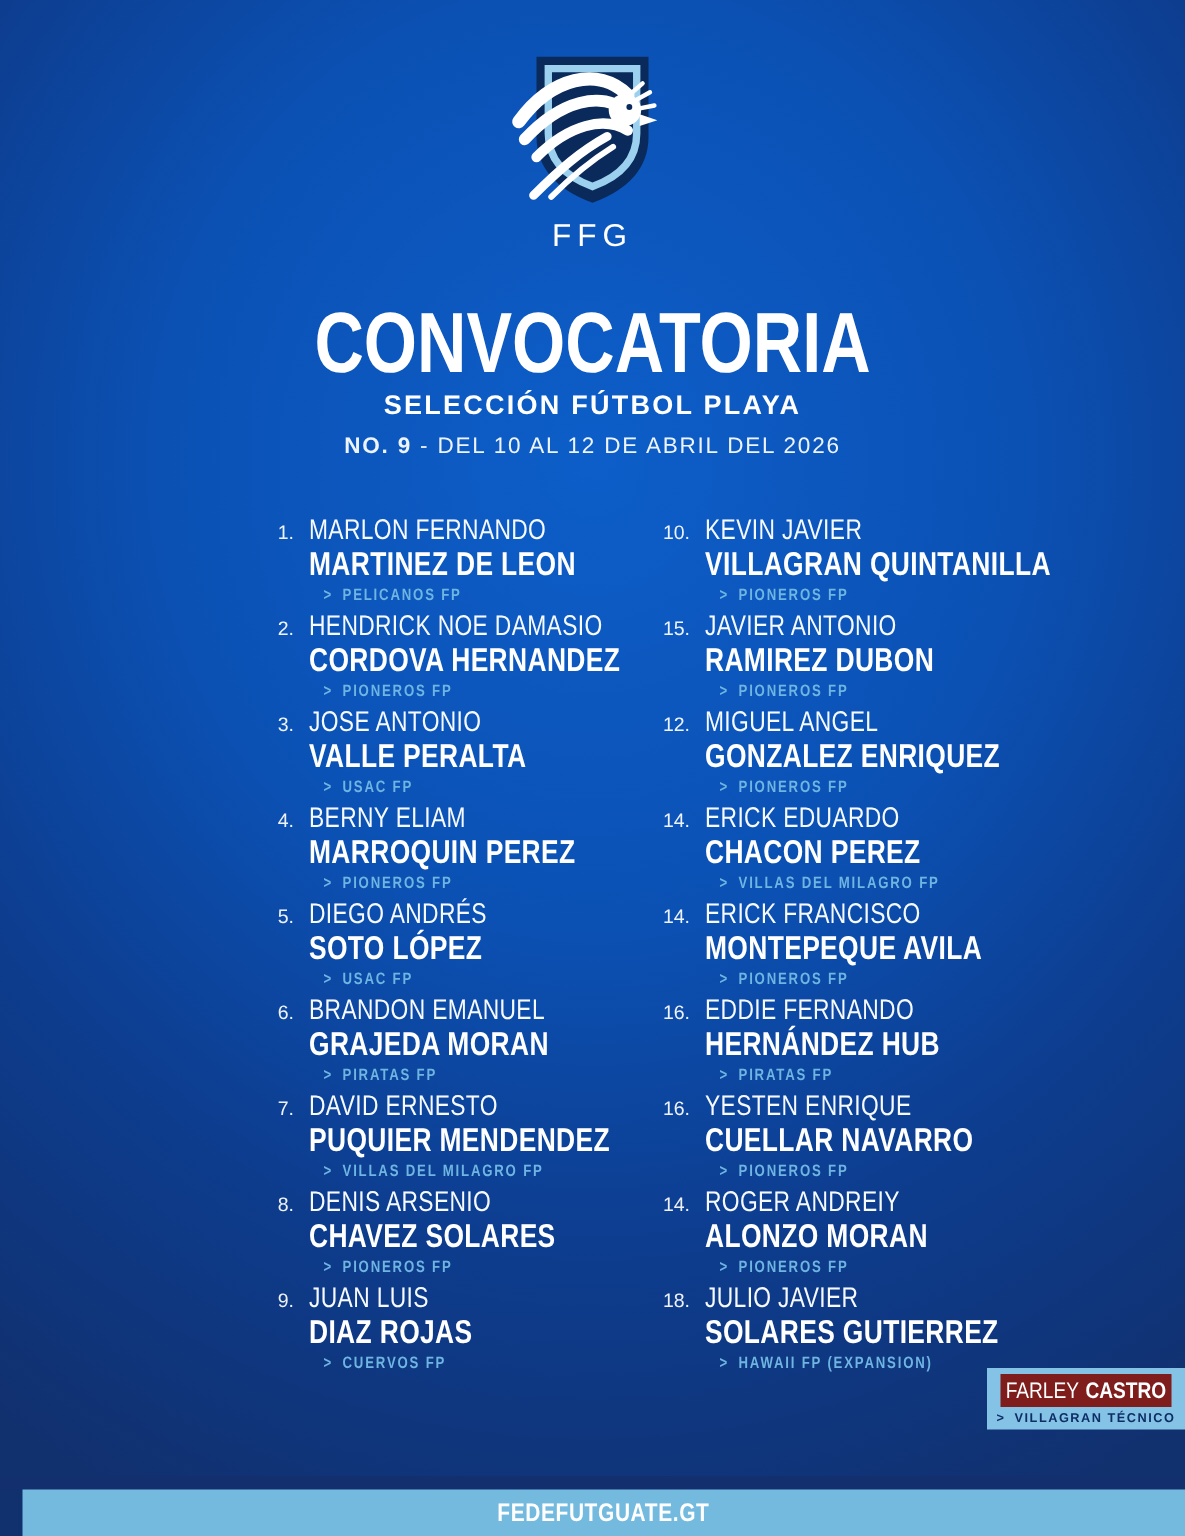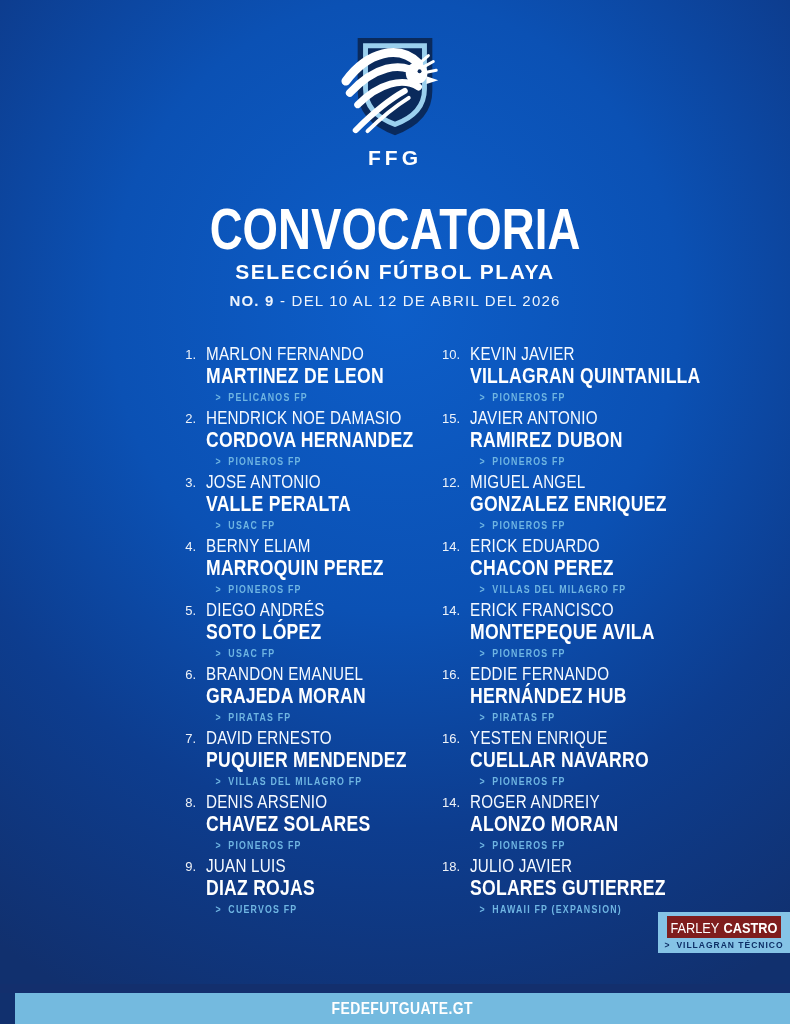--- a/index.html
+++ b/index.html
@@ -4,23 +4,23 @@
 <style>
   html,body{margin:0;padding:0;}
   body{width:790px;height:1024px;overflow:hidden;font-family:"Liberation Sans","DejaVu Sans",sans-serif;}
   .canvas{
     position:relative;width:790px;height:1024px;overflow:hidden;
     background:radial-gradient(90% 75% at 50% 30%, #0d5ec9 0%, #0b51b4 40%, #0d3d8f 68%, #11306e 100%);
     color:#fff;
   }
   .header{position:absolute;top:0;left:0;right:0;text-align:center;}
   .logo{display:block;margin:32px auto 0;width:118px;height:112px;}
-  .ffg{font-size:21px;font-weight:700;letter-spacing:4px;margin-top:2px;}
+  .ffg{font-size:21px;font-weight:400;letter-spacing:4px;margin-top:2px;}
   .title{font-size:57px;font-weight:700;line-height:1;margin-top:31px;white-space:nowrap;transform:scaleX(.8);letter-spacing:0;}
-  .subtitle{font-size:21px;font-weight:700;letter-spacing:1.5px;margin-top:2px;}
+  .subtitle{font-size:18px;font-weight:700;letter-spacing:1.5px;margin-top:2px;}
   .edition-line{margin-top:8px;font-size:15px;letter-spacing:1.2px;color:#eef4fc;}
   .edition-line .ed{font-weight:700;}
   .players{position:absolute;top:344px;left:168px;display:flex;}
   .col{width:264px;}
   .col.right{width:330px;margin-left:0;}
   .player{display:flex;height:64px;box-sizing:border-box;}
   .p-num{width:28px;text-align:right;margin-right:10px;font-size:13px;color:rgba(255,255,255,.93);padding-top:3px;flex:none;}
   .p-names{transform:scaleX(.8);transform-origin:left top;white-space:nowrap;}
   .p-first{font-size:19px;font-weight:400;line-height:20px;letter-spacing:.3px;color:#f6faff;}
   .p-last{font-size:22px;font-weight:700;line-height:23px;letter-spacing:.3px;}

